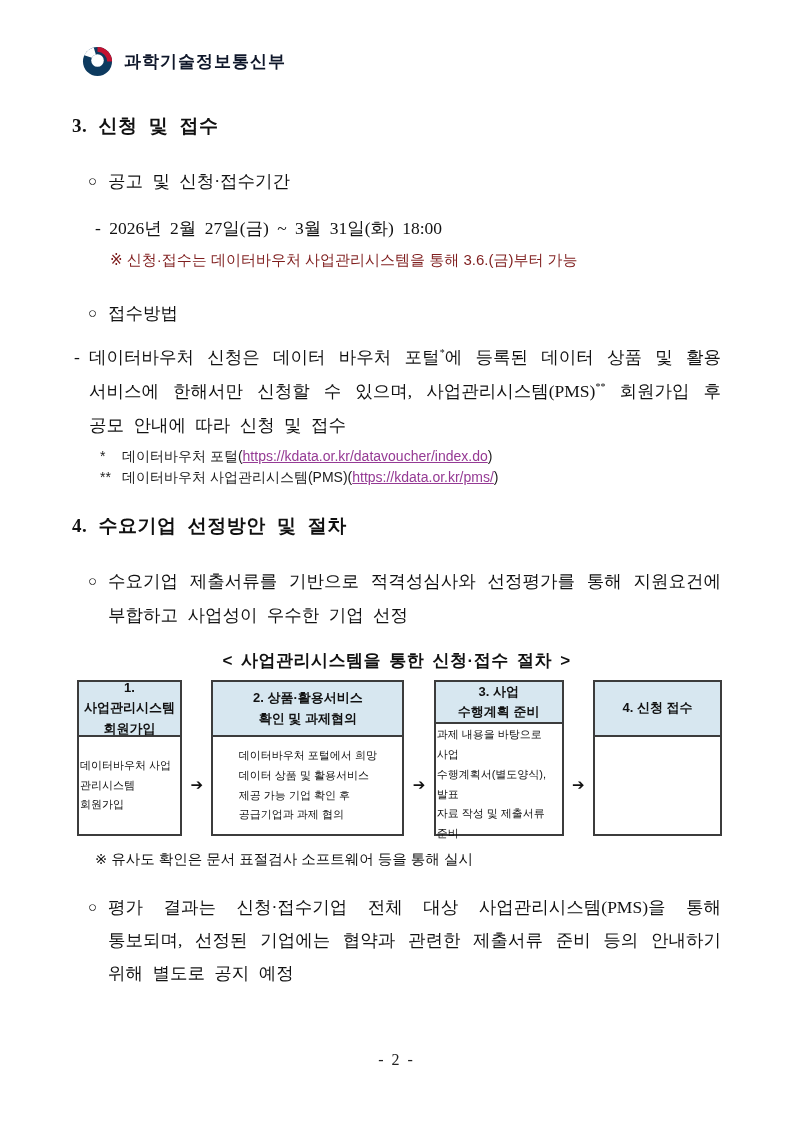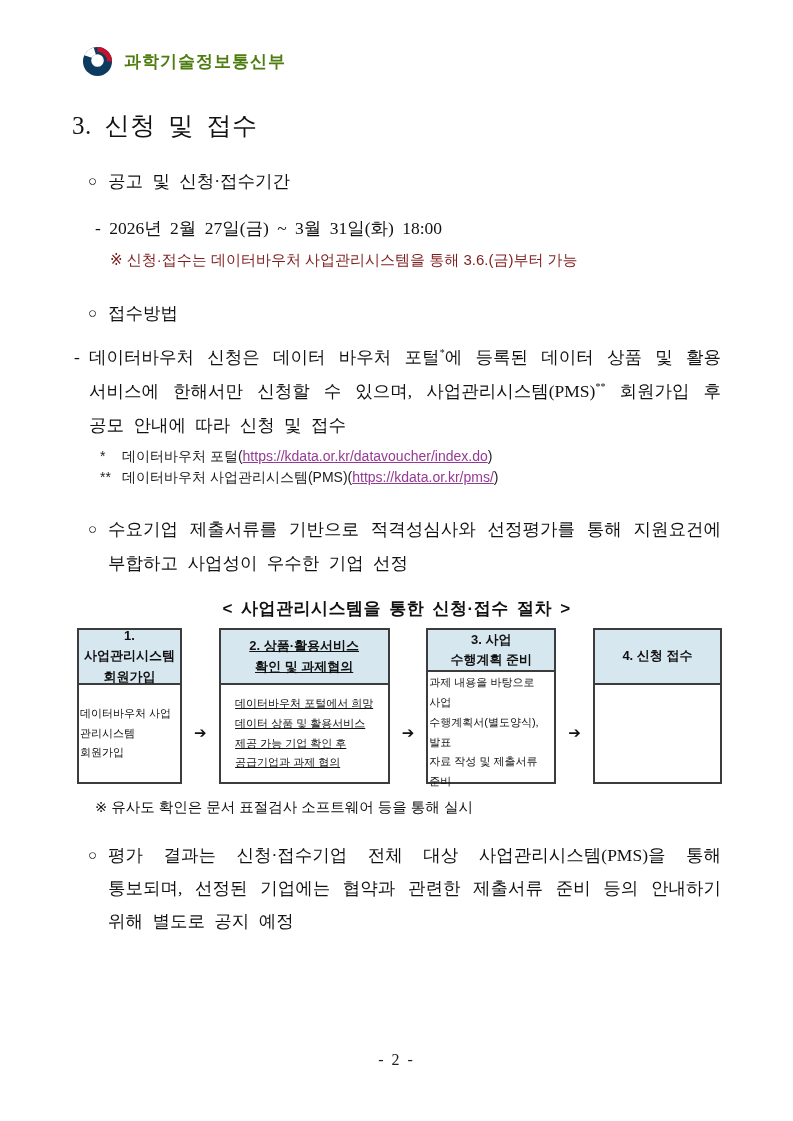--- a/index.html
+++ b/index.html
@@ -22,29 +22,29 @@
     align-items: center;
     gap: 11px;
     margin-left: 10px;
     height: 34px;
   }
   .emblem { width: 31px; height: 31px; flex: 0 0 auto; }
   .ministry-name {
     font-family: Liberation Serif, serif;
     font-size: 17px;
     font-weight: 600;
-    color: #4d7c0f;
+    color: #0f172a;
     letter-spacing: 1px;
   }
 
   
   .sec-title {
     margin-top: 34px;
-    font-size: 25px;
-    font-weight: normal;
+    font-size: 19px;
+    font-weight: bold;
     letter-spacing: 0.5px;
     word-spacing: 6px;
     line-height: 28px;
   }
   .sec-title.second { margin-top: 24px; }
 
   .item {
     display: flex;
     margin-top: 24px;
     font-size: 17.5px;
@@ -113,21 +113,21 @@
     height: 156px;
     font-family: "Liberation Sans", "DejaVu Sans", sans-serif;
   }
   .flow-box {
     border: 2px solid #3c3c3c;
     display: flex;
     flex-direction: column;
     background: #ffffff;
   }
   .flow-box.w1 { width: 105px; }
-  .flow-box.w2 { width: 171px; text-decoration: underline; }
+  .flow-box.w2 { width: 193px; }
   .flow-box.w3 { width: 130px; }
   .flow-box.w4 { width: 129px; gap: 12px; }
   .flow-head {
     background: #d7e7f0;
     border-bottom: 2px solid #3c3c3c;
     height: 55px;
     display: flex;
     align-items: center;
     justify-content: center;
     text-align: center;
@@ -215,20 +215,21 @@
 
     <div class="footnote first">
       <span class="fn-marker">*</span>
       <span><span>데이터바우처 포털(</span><a>https://kdata.or.kr/datavoucher/index.do</a><span>)</span></span>
     </div>
     <div class="footnote">
       <span class="fn-marker">**</span>
       <span><span>데이터바우처 사업관리시스템(PMS)(</span><a>https://kdata.or.kr/pms/</a><span>)</span></span>
     </div>
 
+    <div class="sec-title second">4. 수요기업 선정방안 및 절차</div>
 
     <div class="item">
       <span class="bullet">○</span>
       <span class="item-text">수요기업 제출서류를 기반으로 적격성심사와 선정평가를 통해 지원요건에 부합하고 사업성이 우수한 기업 선정</span>
     </div>
 
     <div class="diagram-title">&lt; 사업관리시스템을 통한 신청·접수 절차 &gt;</div>
 
     <div class="flow">
       <div class="flow-box w1">

